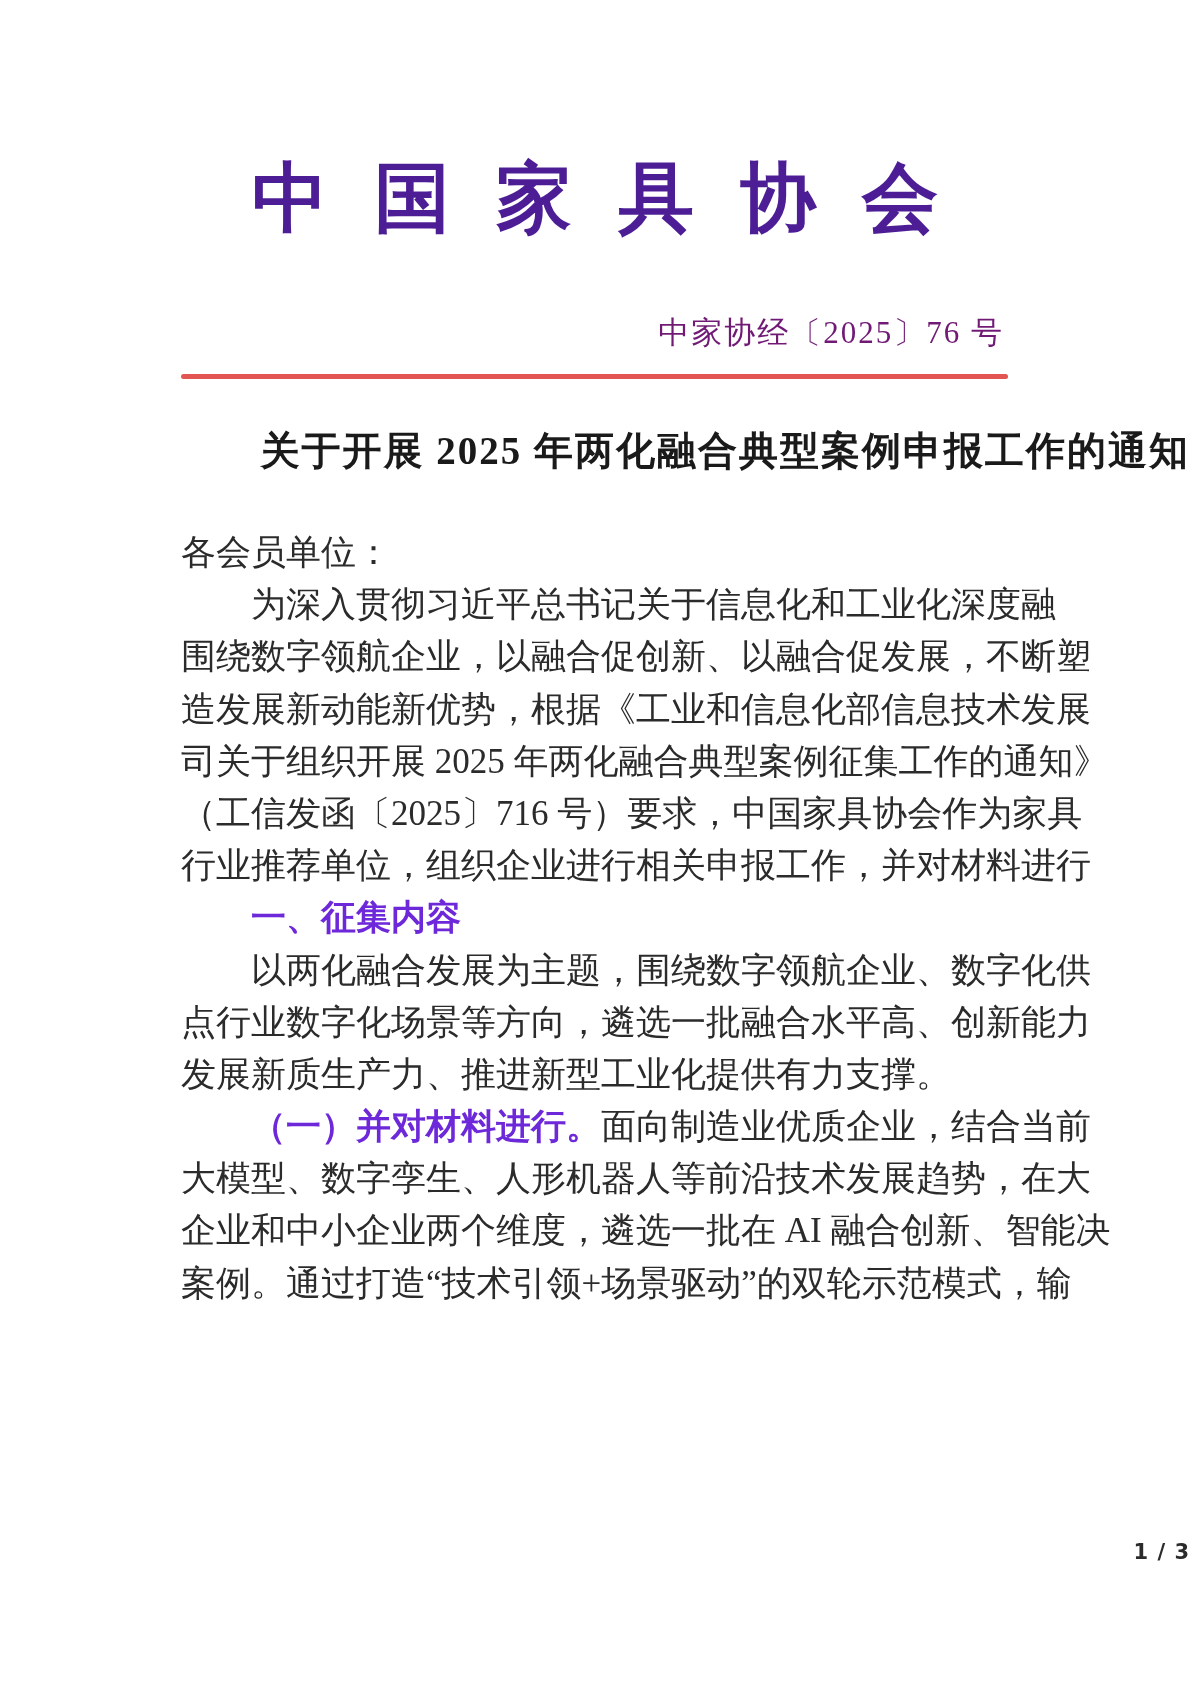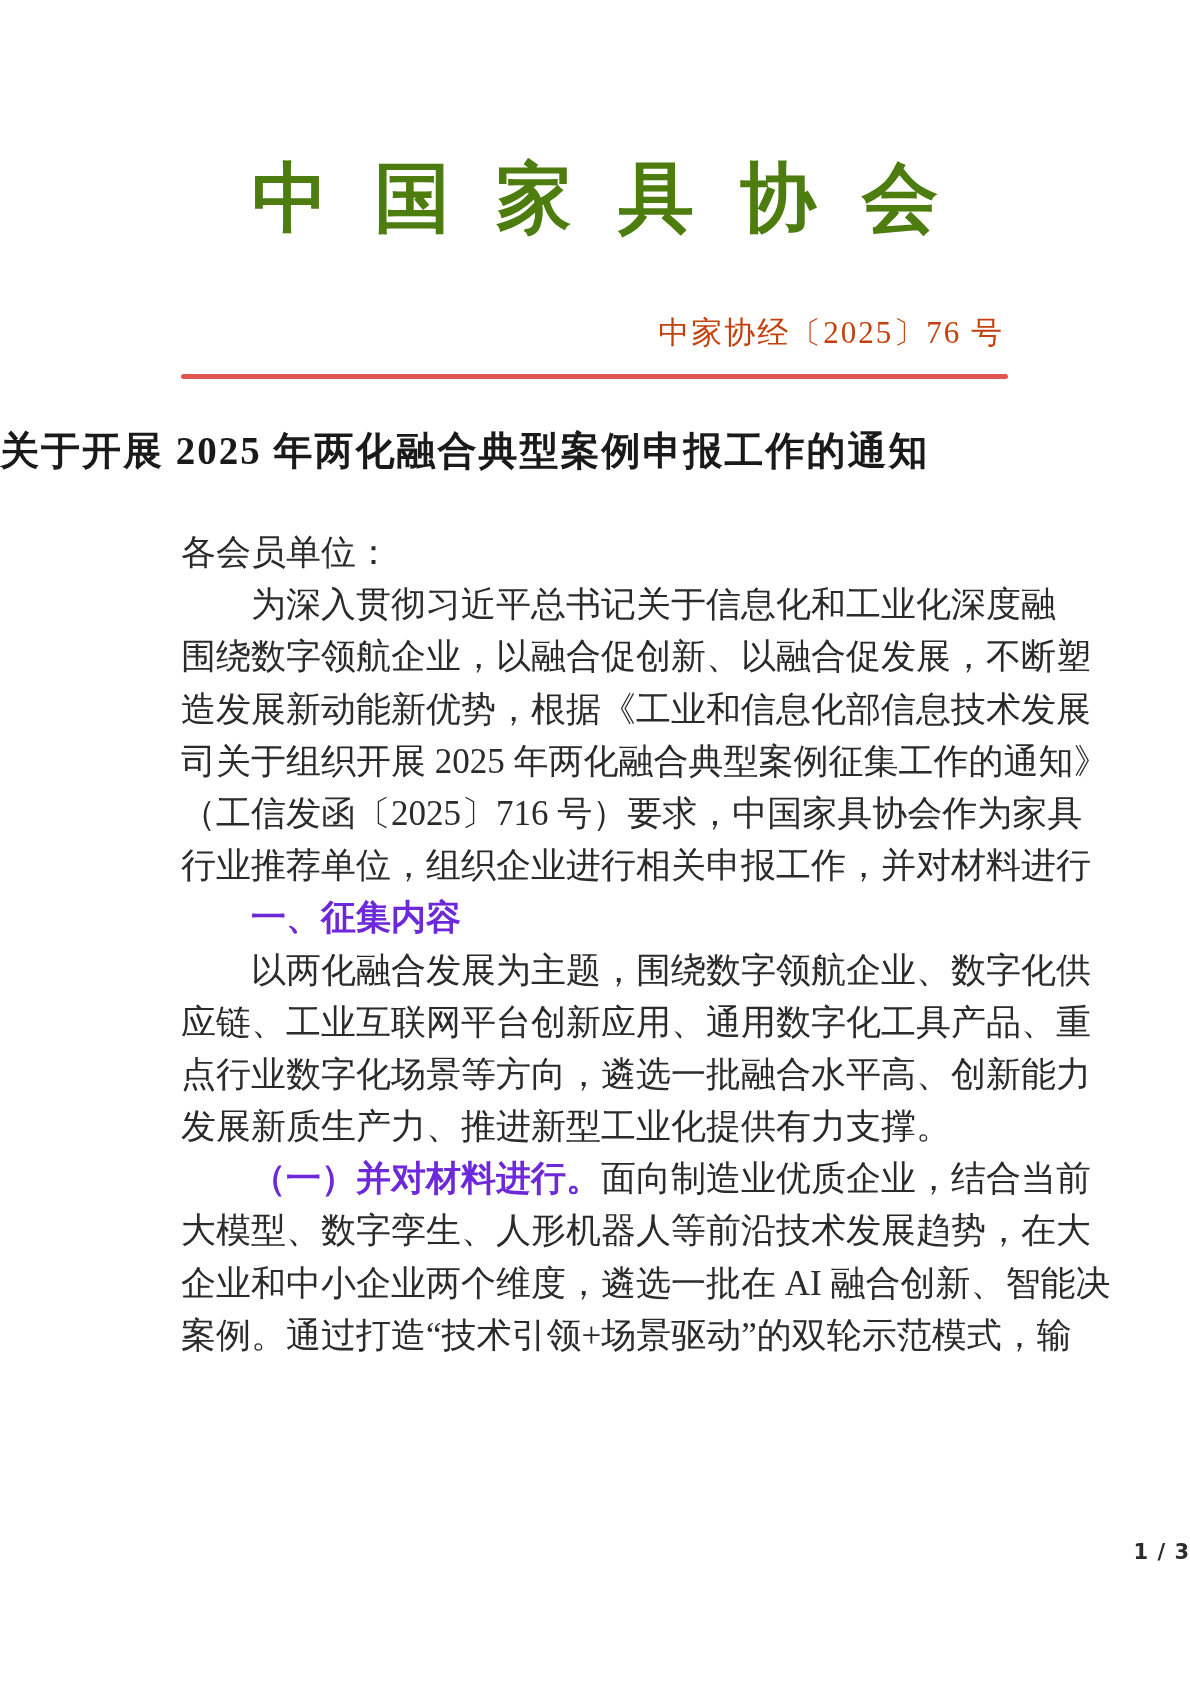--- a/index.html
+++ b/index.html
@@ -20,47 +20,47 @@
     position: absolute;
     top: 148px;
     left: 0;
     width: 100%;
     box-sizing: border-box;
     text-align: center;
     font-size: 76px;
     font-weight: 600;
     letter-spacing: 46px;
     padding-left: 46px; 
-    color: #4d7c0f;
+    color: #4c1d95;
     white-space: nowrap;
   }
   .doc-number {
     position: absolute;
     top: 312px;
     right: 186px;
     font-size: 31px;
     letter-spacing: 2px;
-    color: #c2410c;
+    color: #701a75;
     white-space: nowrap;
   }
   .red-rule {
     position: absolute;
     top: 374px;
     left: 181px;
     width: 827px;
     height: 5px;
     background: #e25553;
     border-radius: 3px;
   }
   .doc-title {
     position: absolute;
     top: 424px;
     left: 0;
     width: 100%;
-    text-align: left;
+    text-align: right;
     font-size: 39px;
     font-weight: bold;
     letter-spacing: 2px;
     color: #1a1a1a;
     white-space: nowrap;
   }
   .doc-body {
     position: absolute;
     top: 527px;
     left: 181px;
@@ -110,21 +110,20 @@
   <div class="doc-body">
     <div class="line"><span class="b"></span><span>各会员单位：</span></div>
     <div class="line indent"><span class="b"></span><span>为深入贯彻习近平总书记关于信息化和工业化深度融</span></div>
     <div class="line"><span class="b"></span><span>围绕数字领航企业，以融合促创新、以融合促发展，不断塑</span></div>
     <div class="line"><span class="b"></span><span>造发展新动能新优势，根据《工业和信息化部信息技术发展</span></div>
     <div class="line"><span class="b"></span><span>司关于组织开展 2025 年两化融合典型案例征集工作的通知》</span></div>
     <div class="line"><span class="b"></span><span>（工信发函〔2025〕716 号）要求，中国家具协会作为家具</span></div>
     <div class="line"><span class="b"></span><span>行业推荐单位，组织企业进行相关申报工作，并对材料进行</span></div>
     <div class="line indent"><span class="b">一、征集内容</span><span></span></div>
     <div class="line indent"><span class="b"></span><span>以两化融合发展为主题，围绕数字领航企业、数字化供</span></div>
-    <div class="line"><span class="b"></span><span>应链、工业互联网平台创新应用、通用数字化工具产品、重</span></div>
     <div class="line"><span class="b"></span><span>点行业数字化场景等方向，遴选一批融合水平高、创新能力</span></div>
     <div class="line"><span class="b"></span><span>发展新质生产力、推进新型工业化提供有力支撑。</span></div>
     <div class="line indent"><span class="b">（一）并对材料进行。</span><span>面向制造业优质企业，结合当前</span></div>
     <div class="line"><span class="b"></span><span>大模型、数字孪生、人形机器人等前沿技术发展趋势，在大</span></div>
     <div class="line"><span class="b"></span><span>企业和中小企业两个维度，遴选一批在 AI 融合创新、智能决</span></div>
     <div class="line"><span class="b"></span><span>案例。通过打造“技术引领+场景驱动”的双轮示范模式，输</span></div>
   </div>
 
   <div class="page-number">1 / 3</div>
 

